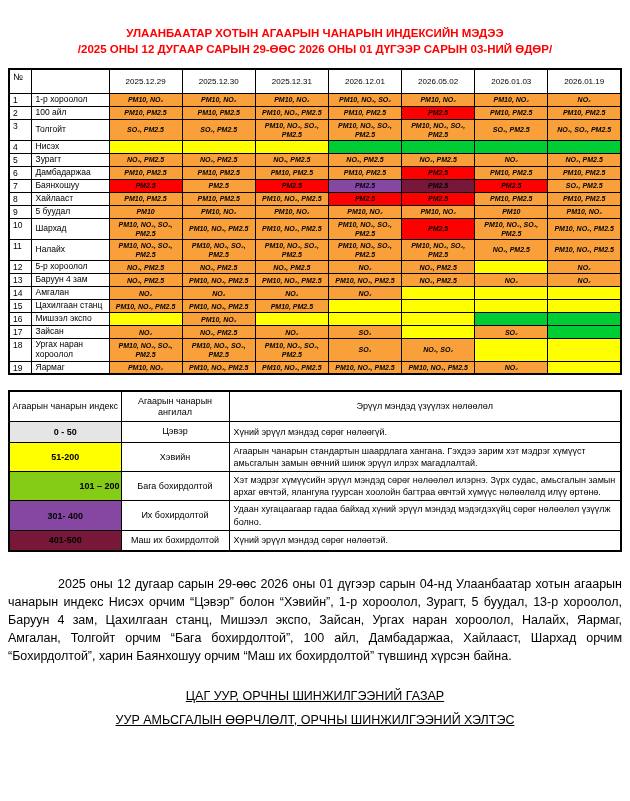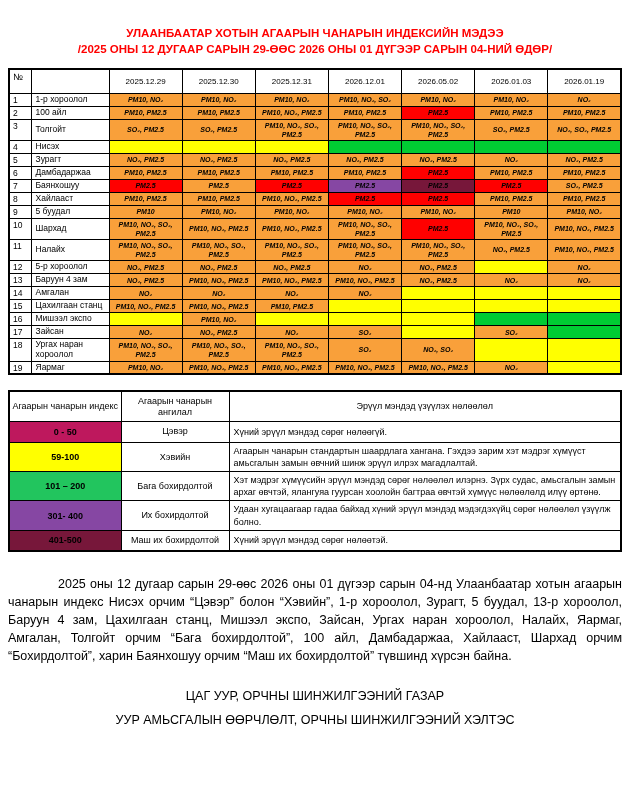--- a/index.html
+++ b/index.html
@@ -26,30 +26,30 @@
   .legend-table { border: 2px solid #000; margin-top: 15px; }
   .legend-table th, .legend-table td { border: 1px solid #000; }
   .legend-table th { font-weight: normal; font-size: 9px; height: 30px; text-align: center; line-height: 1.2; padding: 1px 2px; }
   td.range { font-size: 9px; font-weight: bold; text-align: center; vertical-align: middle; height: 21px; }
   td.cat { font-size: 9px; text-align: center; vertical-align: middle; padding: 1px 2px; line-height: 1.2; background: #fff; }
   td.effect { font-size: 9px; text-align: left; vertical-align: middle; padding: 2px 4px; line-height: 1.35; background: #fff; }
 
   .summary { width: 614px; margin-top: 23px; font-size: 12.5px; line-height: 1.44; text-align: justify; text-indent: 50px; }
 
   .footer { margin-top: 25px; text-align: center; font-size: 12.5px; line-height: 1.0; }
-  .footer-line { margin-bottom: 11px; }
+  .footer-line { margin-bottom: 11px; text-decoration: underline; }
 </style>
 </head>
 <body>
 
 <div class="page">
 
   <div class="title">
     <div>УЛААНБААТАР ХОТЫН АГААРЫН ЧАНАРЫН ИНДЕКСИЙН МЭДЭЭ</div>
-    <div>/2025 ОНЫ 12 ДУГААР САРЫН 29-ӨӨС 2026 ОНЫ 01 ДҮГЭЭР САРЫН 04-НИЙ ӨДӨР/</div>
+    <div>/2025 ОНЫ 12 ДУГААР САРЫН 29-ӨӨС 2026 ОНЫ 01 ДҮГЭЭР САРЫН 03-НИЙ ӨДӨР/</div>
   </div>
 
   <table class="aqi-table">
     <colgroup>
       <col style="width:22px">
         <col style="width:78px">
       <col>
         <col>
         <col>
         <col>
@@ -291,31 +291,31 @@
     </colgroup>
     <thead>
       <tr>
         <th>Агаарын чанарын индекс</th>
         <th>Агаарын чанарын ангилал</th>
         <th>Эрүүл мэндэд үзүүлэх нөлөөлөл</th>
       </tr>
     </thead>
     <tbody>
         <tr>
-          <td class="range" style="background: #be185d;">0 - 50</td>
+          <td class="range" style="background: #e5e5e5;">0 - 50</td>
           <td class="cat">Цэвэр</td>
           <td class="effect">Хүний эрүүл мэндэд сөрөг нөлөөгүй.</td>
         </tr>
         <tr>
-          <td class="range" style="background: rgb(255, 255, 0);">59-100</td>
+          <td class="range" style="background: rgb(255, 255, 0);">51-200</td>
           <td class="cat">Хэвийн</td>
           <td class="effect">Агаарын чанарын стандартын шаардлага хангана. Гэхдээ зарим хэт мэдрэг хүмүүст  амьсгалын замын өвчний шинж эрүүл илрэх магадлалтай.</td>
         </tr>
         <tr>
-          <td class="range" style="background: #22c55e;">101 – 200</td>
+          <td class="range" style="background: #84cc16; text-align: right;">101 – 200</td>
           <td class="cat">Бага бохирдолтой</td>
           <td class="effect">Хэт мэдрэг хүмүүсийн эрүүл мэндэд  сөрөг нөлөөлөл илэрнэ. Зүрх судас, амьсгалын замын архаг өвчтэй, ялангуяа гуурсан хоолойн багтраа өвчтэй хүмүүс нөлөөлөлд илүү өртөнө.</td>
         </tr>
         <tr>
           <td class="range" style="background: rgb(134, 71, 163);">301- 400</td>
           <td class="cat">Их бохирдолтой</td>
           <td class="effect">Удаан хугацаагаар гадаа байхад хүний эрүүл мэндэд мэдэгдэхүйц сөрөг нөлөөлөл үзүүлж болно.</td>
         </tr>
         <tr>
           <td class="range" style="background: rgb(119, 23, 58);">401-500</td>

